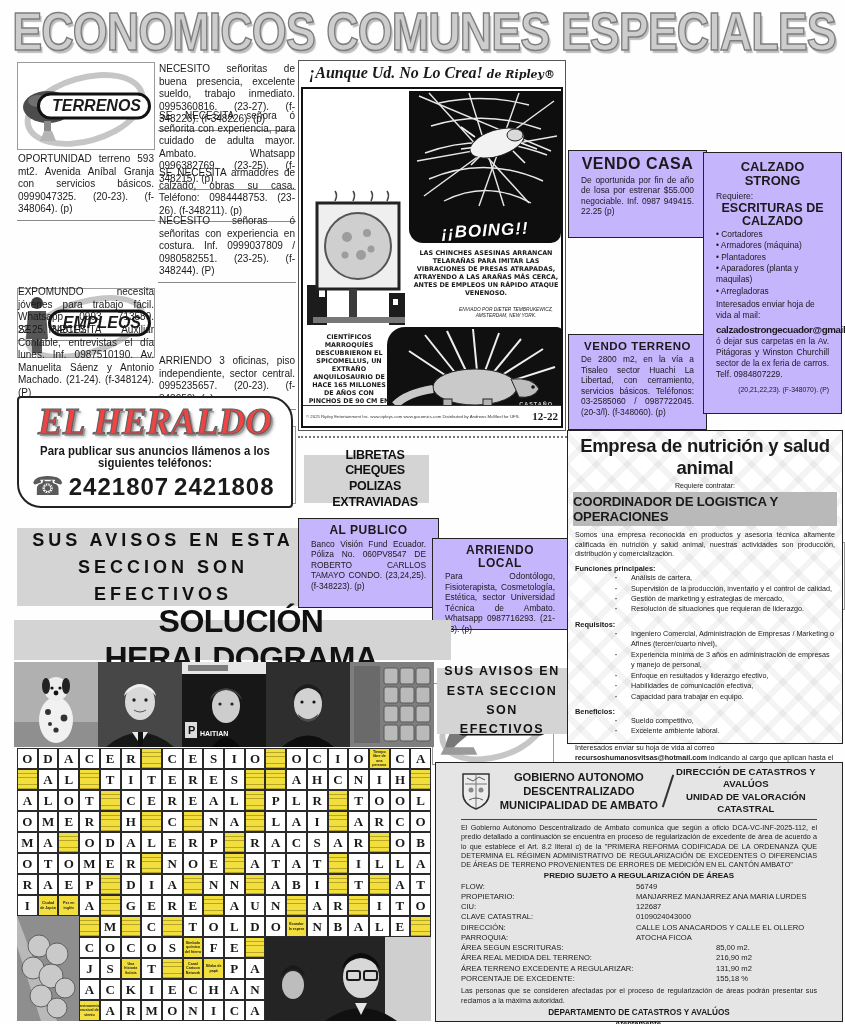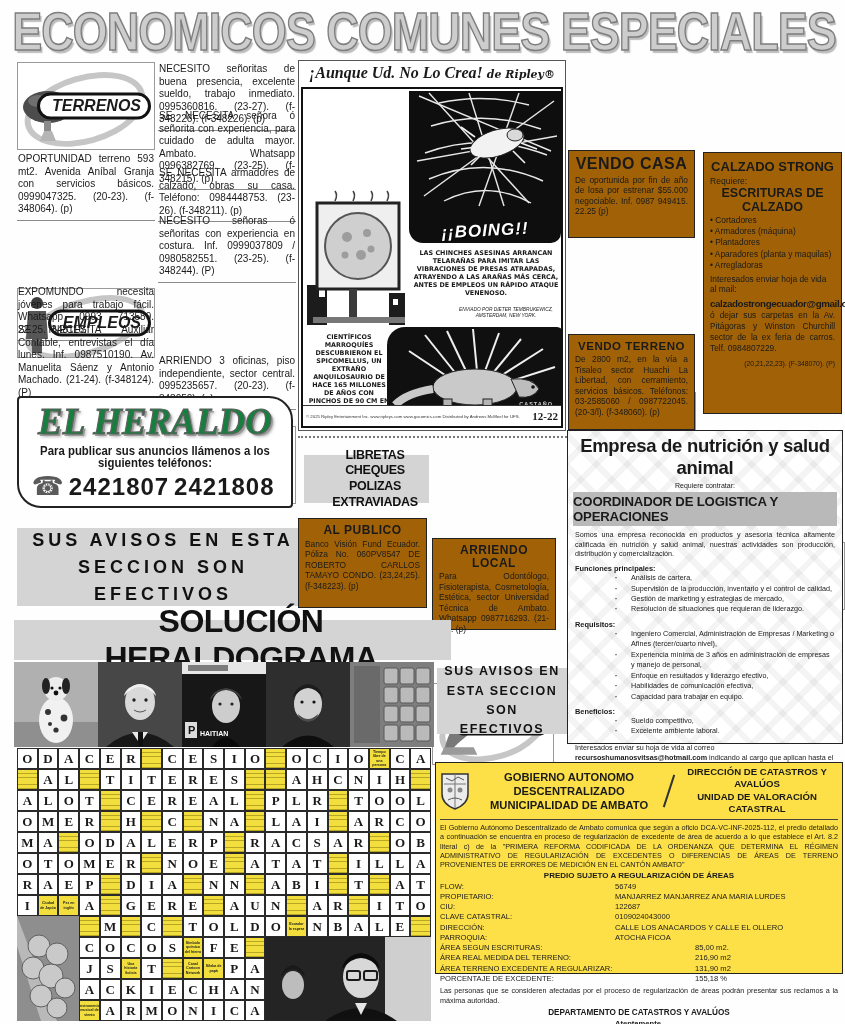--- a/index.html
+++ b/index.html
@@ -16,31 +16,31 @@
       padding:3px 1px 4px 1px;}
   
   .logo-box{border:1px solid #9a9a9a;background:#fff;position:relative;overflow:hidden;}
   .logo-ellipse{position:absolute;border:6px solid #c6c6c6;border-radius:50%;
       width:82%;height:66%;left:4%;top:14%;transform:rotate(-16deg);}
   .logo-pill{position:absolute;right:3px;top:50%;transform:translateY(-50%);background:#fff;
       border:3px solid #121212;border-radius:16px;padding:1px 7px 2px 12px;font-weight:700;
       font-style:italic;white-space:nowrap;}
   .logo-art{position:absolute;left:4px;bottom:4px;}
   
-  .boxed{border:1.5px solid #222;background:#a16207;padding:5px 6px;}
+  .boxed{border:1.5px solid #222;background:#c4b5fd;padding:5px 12px;}
   .boxed h3{margin:0 0 2px 0;text-align:center;font-size:13px;line-height:1.05;letter-spacing:.5px;}
   .boxed p{margin:0;font-size:8.4px;line-height:1.25;text-align:justify;}
   
   .graybox{background:#d4d4d4;color:#111;display:flex;align-items:center;justify-content:center;
       text-align:center;font-weight:800;padding-left:17px;}
   
   #heraldo-box{left:17px;top:396px;width:272px;height:108px;border:2px solid #222;
       border-radius:4px 24px 4px 24px;background:#fff;}
   #heraldo-brand{text-align:center;font-family:"Liberation Serif",serif;font-style:italic;
-      font-weight:700;font-size:37px;margin-top:2px;color:#15803d;
+      font-weight:700;font-size:37px;margin-top:2px;color:#ef4444;
       -webkit-text-stroke:1.1px #5f5f5f;text-shadow:2px 2px 0 #9a9a9a,3px 3px 3px #b5b5b5;}
   #heraldo-tagline{text-align:center;font-size:11.4px;font-weight:700;margin-top:2px;
       transform:scaleY(1.05);}
   #heraldo-phones{display:flex;align-items:center;justify-content:space-around;padding:2px 14px 0 10px;}
   #heraldo-phones .ph-num{font-size:24px;font-weight:800;letter-spacing:1px;}
   #phone-icon{font-size:26px;color:#5a5a5a;}
   
   #comic{left:298px;top:60px;width:266px;height:369px;border:1px solid #555;background:#fff;}
   #comic-title{text-align:center;font-family:"Liberation Serif",serif;font-weight:700;
       font-style:italic;font-size:16px;padding-top:3px;}
@@ -106,22 +106,22 @@
       grid-template-columns:repeat(20,1fr);grid-auto-rows:21px;}
   .cell{border:1px solid #2a2a2a;display:flex;align-items:center;justify-content:center;
       background:#fff;overflow:hidden;box-sizing:border-box;}
   .cell.letter{font-family:"Liberation Serif",serif;font-weight:700;font-size:13px;}
   .cell.clue{background:#f2de3c;font-size:3.6px;line-height:1.15;text-align:center;
       font-weight:700;padding:1px;color:#222;}
   .cell.clue:empty{background-image:repeating-linear-gradient(180deg,
       rgba(0,0,0,0) 0 3px,rgba(95,80,0,.4) 3px 3.8px);background-color:#f2de3c;}
   .cell.ph{border:none;background:transparent;visibility:hidden;}
   
-  #notice{left:435px;top:762px;width:408px;height:212px;border:1.5px solid #222;background:#fde047;
-      box-sizing:border-box;padding:3px 4px;}
+  #notice{left:435px;top:762px;width:408px;height:260px;border:1.5px solid #222;background:#e5e5e5;
+      box-sizing:border-box;padding:3px 25px;}
   #notice-header{display:flex;align-items:center;gap:6px;border-bottom:1px solid #444;padding-bottom:3px;}
   #notice-header .h-left{flex:1.15;text-align:center;font-weight:800;font-size:11.2px;line-height:1.25;}
   #notice-slash{width:2px;height:34px;background:#333;transform:rotate(18deg);}
   #notice-header .h-right{flex:1;text-align:center;font-weight:800;font-size:9.6px;line-height:1.3;}
   #notice p.body{font-size:7.2px;line-height:1.3;text-align:justify;margin:3px 0 1px 0;}
   #notice .subtitle{text-align:center;font-weight:700;font-size:8px;margin:1px 0 2px 0;}
   .kv-row{display:flex;font-size:7.6px;line-height:1.35;}
   .kv-a .kv-label{width:175px;} .kv-a .kv-value{flex:1;}
   .kv-b .kv-label{width:255px;} .kv-b .kv-value{flex:1;}
   #notice .note{font-size:7.2px;line-height:1.3;text-align:justify;margin-top:2px;}

